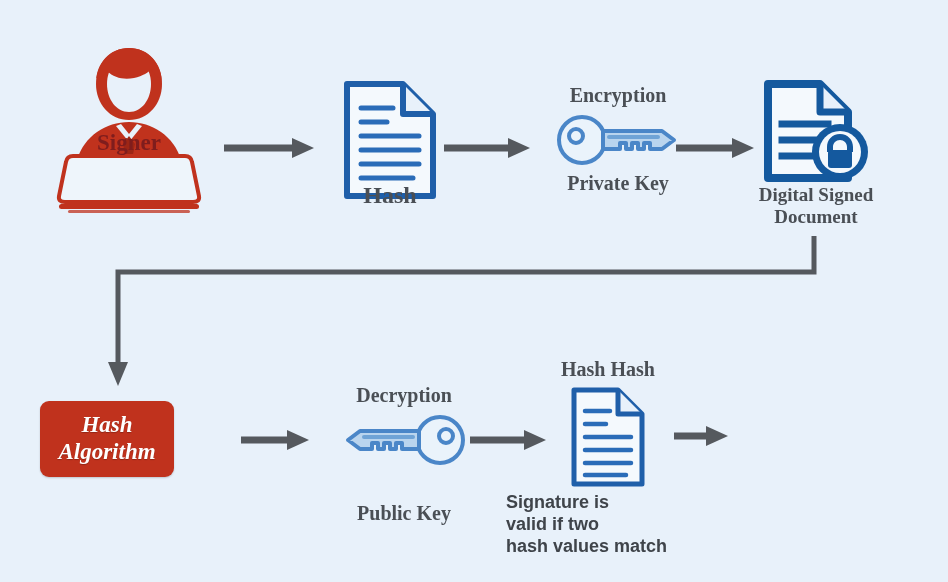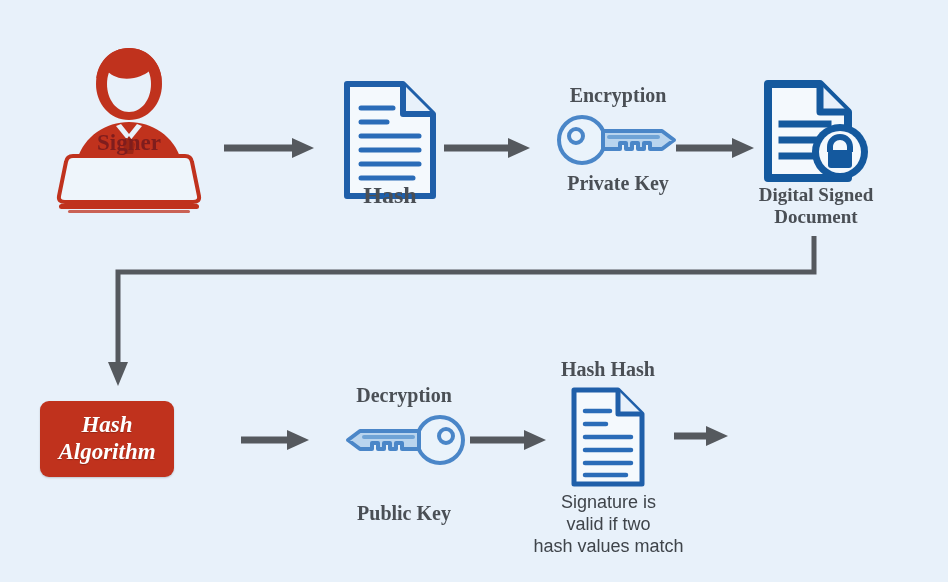--- a/index.html
+++ b/index.html
@@ -25,23 +25,23 @@
   .label-serif {
     font-family: "Liberation Serif", serif;
     font-weight: bold;
     color: #4a4f55;
     text-align: center;
     white-space: pre;
     line-height: 1.15;
   }
   .label-sans {
     font-family: "Liberation Sans", sans-serif;
-    font-weight: normal;
+    font-weight: bold;
     color: #3f444a;
-    text-align: center;
+    text-align: left;
     line-height: 1.22;
   }
   .arrow-wrap { position: absolute; }
   .flowline { position: absolute; }
 
   
   #signer-node { left: 44px; top: 38px; width: 170px; height: 175px; }
   #signer-laptop-text {
     position: absolute;
     left: 0; top: 92px; width: 170px;

